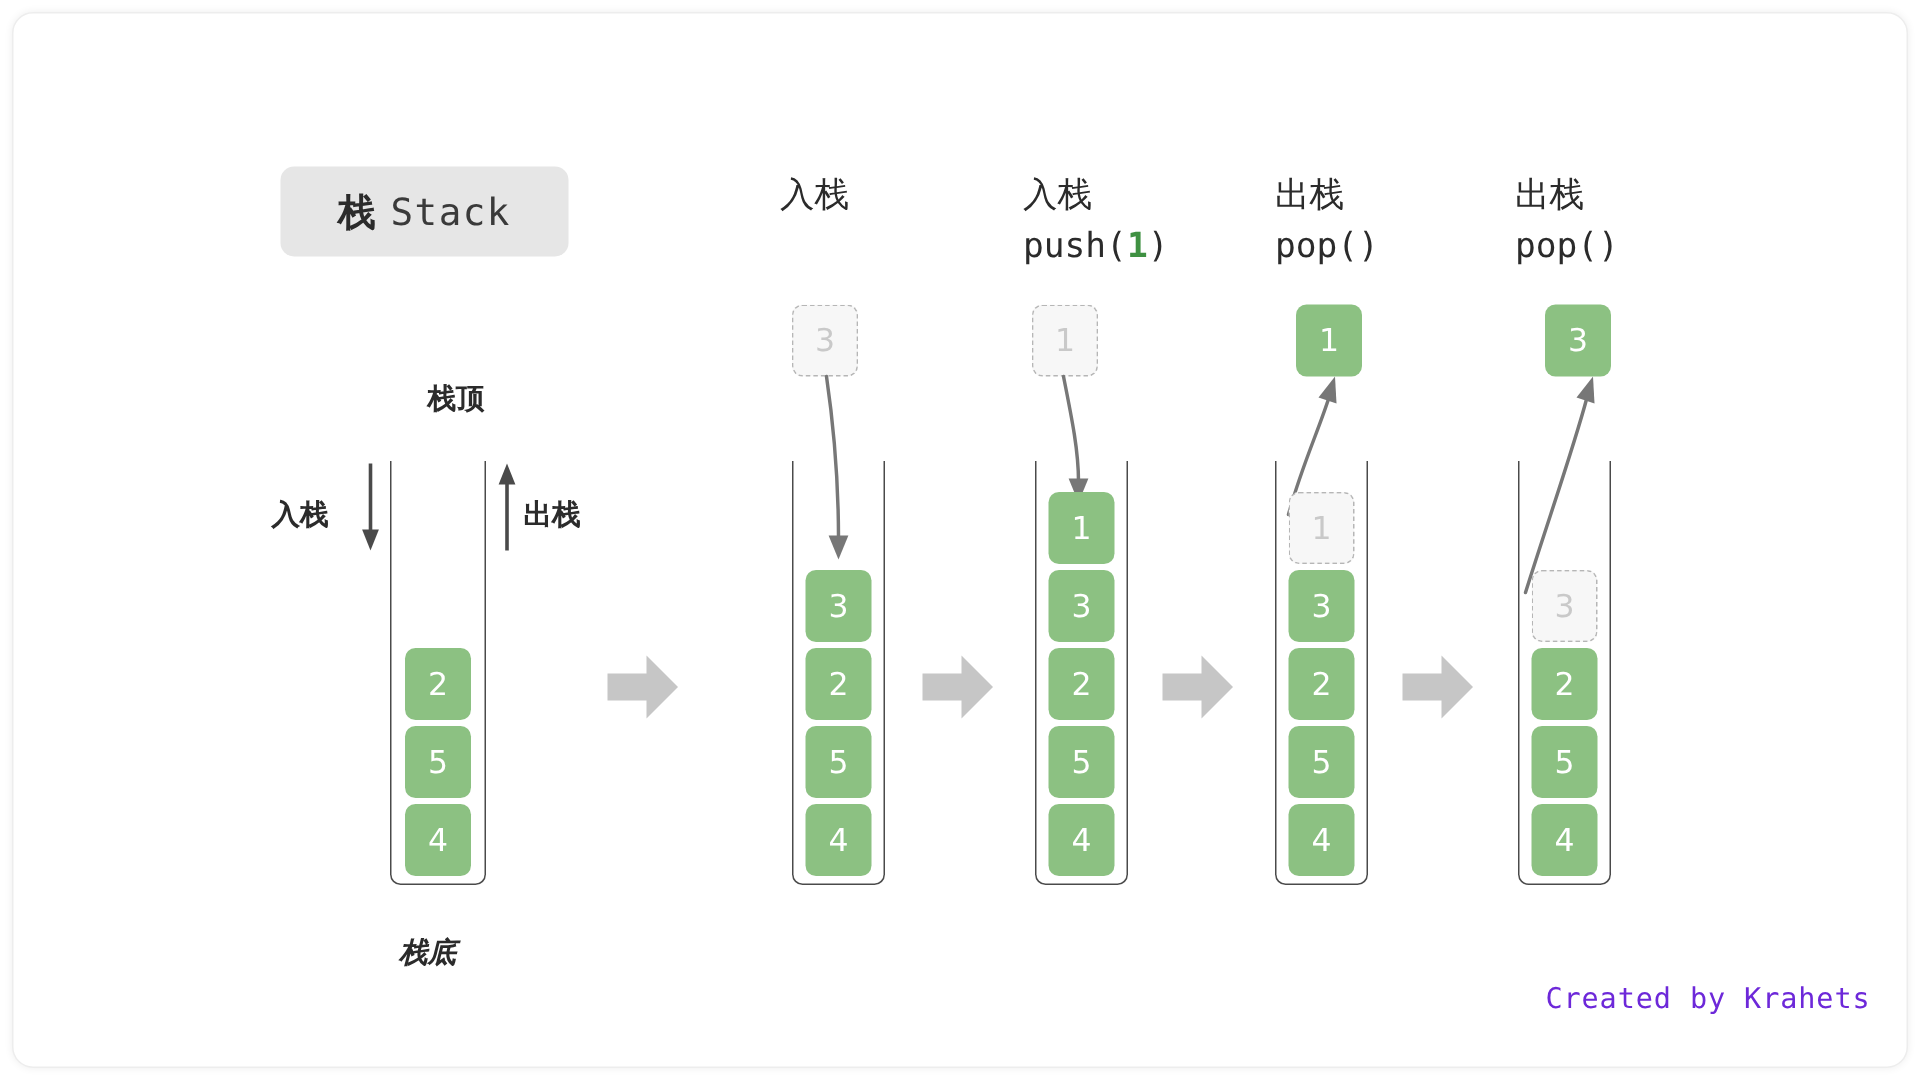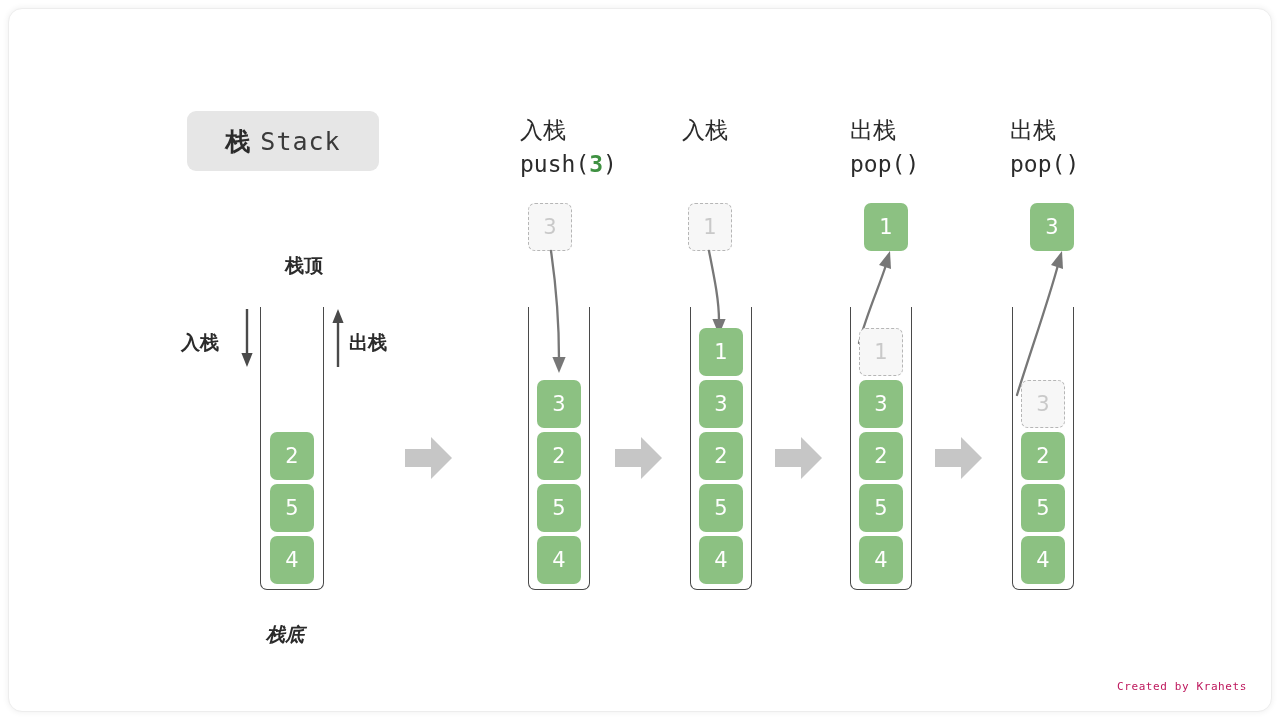--- a/index.html
+++ b/index.html
@@ -85,24 +85,24 @@
     background: #f7f7f7;
     color: #c9c9c9;
     border: 1.6px dashed #b6b6b6;
   }
 
   
   .flow { width: 44px; height: 40px; }
 
   
   #credit {
-    right: 26px; bottom: 20px;
+    right: 26px; bottom: 36px;
     font-family: "DejaVu Sans Mono", "Liberation Mono", monospace;
-    font-size: 11px;
-    color: #be185d;
+    font-size: 19px;
+    color: #6d28d9;
     letter-spacing: 0.6px;
   }
 
   svg { display: block; overflow: visible; }
 </style>
 </head>
 <body>
 
 <div id="card">
   <div id="stage">
@@ -138,21 +138,20 @@
     <div class="cell solid" style="left:261px; top:527px;">4</div>
 
     <div class="abs flow" style="left:396px; top:428px;">
       <svg width="48" height="42" viewBox="0 0 48 42">
         <polygon points="0,12 26,12 26,0 47,21 26,42 26,30 0,30" fill="#c6c6c6"></polygon>
       </svg>
     </div>
 
     <div class="abs step-head" style="left:511px; top:104px;">
       <div class="op">入栈</div>
-      <div class="sig"><span>push(</span><span class="arg">3</span><span>)</span></div>
     </div>
 
     <div class="cell ghost" style="left:519px; top:194px;">3</div>
 
     <div class="abs" style="left:500px; top:238px;">
       <svg width="110" height="140" viewBox="0 0 110 140">
         <path d="M42,4 C48,45 50,80 50,112" fill="none" stroke="#777777" stroke-width="2.3" stroke-linecap="round"></path>
         <polygon points="50,126 43.4,110 56.6,110" fill="#777777"></polygon>
       </svg>
     </div>
@@ -164,20 +163,21 @@
     <div class="cell solid" style="left:528px; top:527px;">4</div>
 
     <div class="abs flow" style="left:606px; top:428px;">
       <svg width="48" height="42" viewBox="0 0 48 42">
         <polygon points="0,12 26,12 26,0 47,21 26,42 26,30 0,30" fill="#c6c6c6"></polygon>
       </svg>
     </div>
 
     <div class="abs step-head" style="left:673px; top:104px;">
       <div class="op">入栈</div>
+      <div class="sig"><span>push(</span><span class="arg">1</span><span>)</span></div>
     </div>
 
     <div class="cell ghost" style="left:679px; top:194px;">1</div>
 
     <div class="abs" style="left:660px; top:238px;">
       <svg width="110" height="110" viewBox="0 0 110 110">
         <path d="M40,4 C46,34 50,54 50,74" fill="none" stroke="#777777" stroke-width="2.3" stroke-linecap="round"></path>
         <polygon points="50,88 43.4,72 56.6,72" fill="#777777"></polygon>
       </svg>
     </div>

